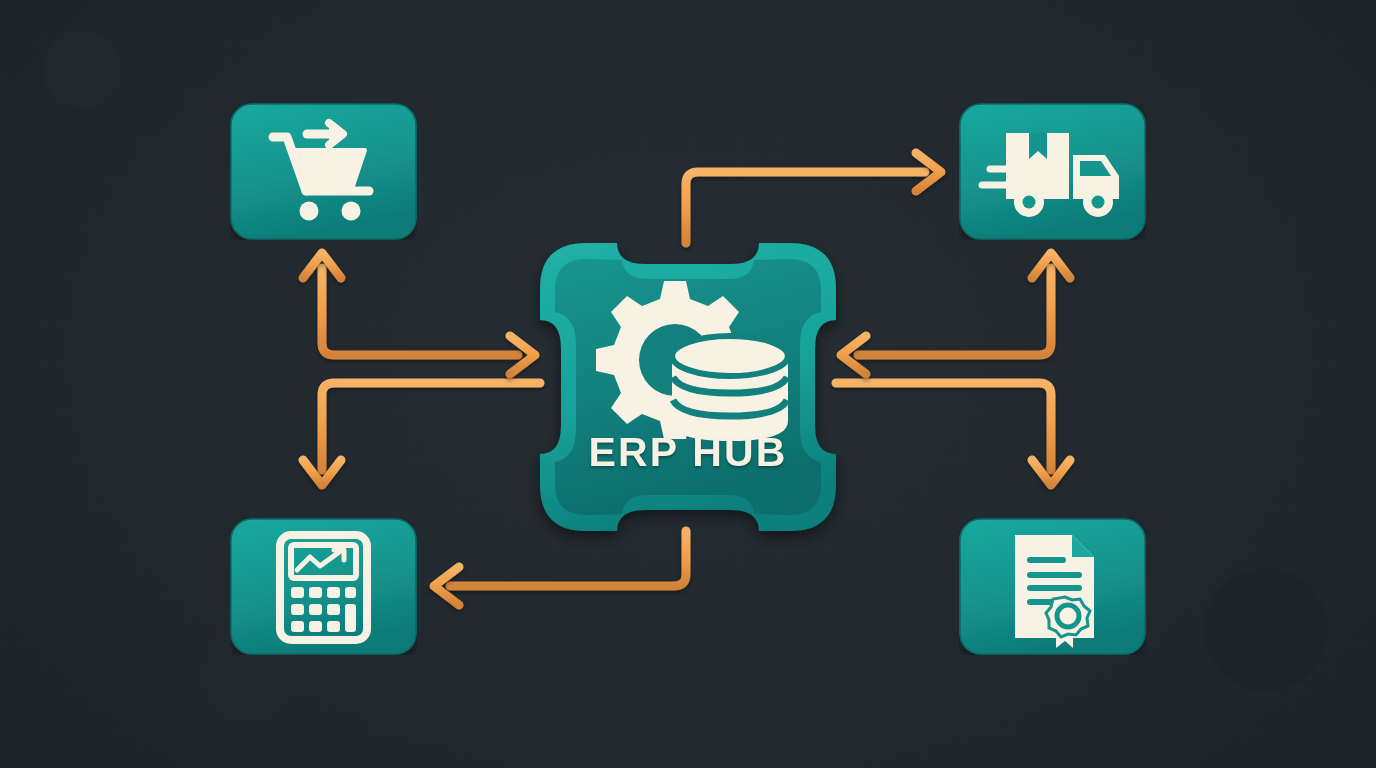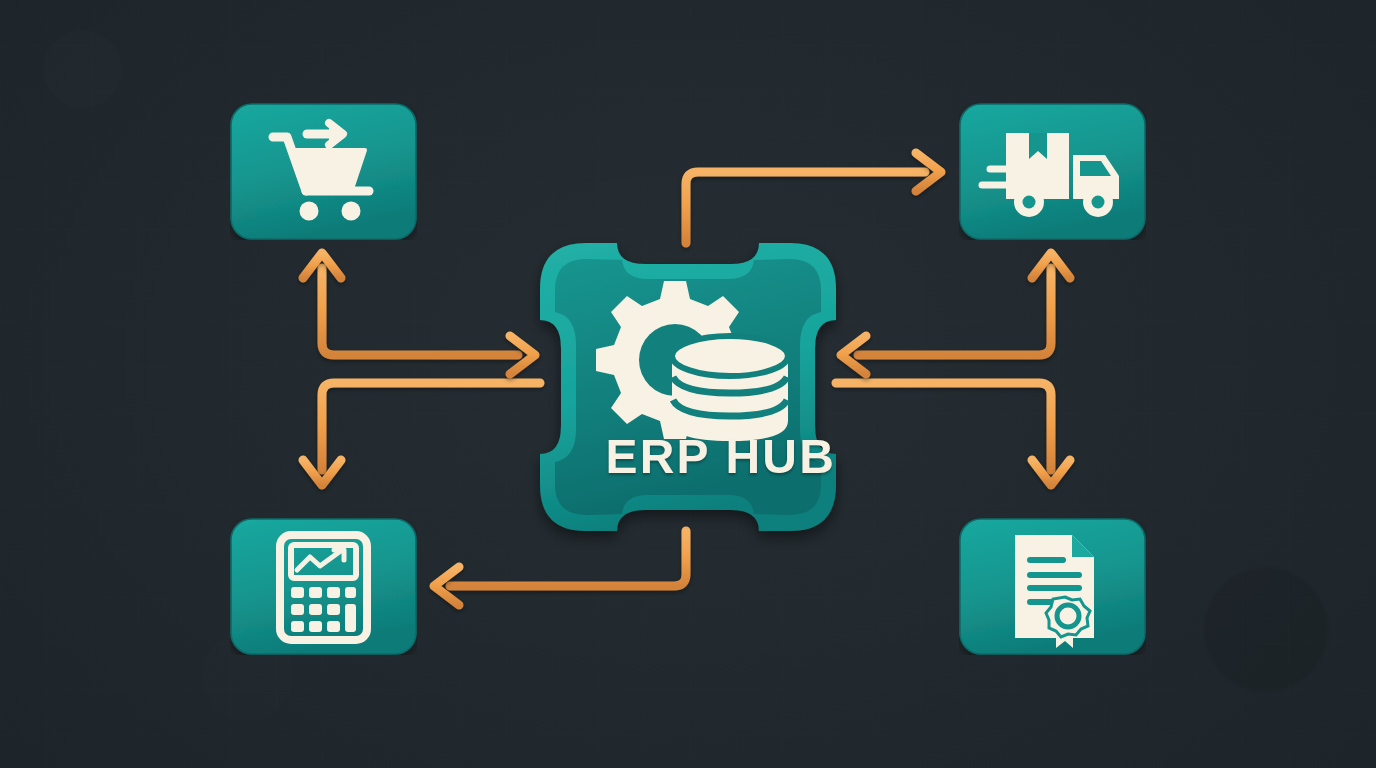--- a/index.html
+++ b/index.html
@@ -59,23 +59,23 @@
     display: flex;
     flex-direction: column;
     align-items: center;
     justify-content: center;
   }
   #hub-title {
     position: absolute;
     left: 0;
     right: 0;
     top: 186px;
-    text-align: right;
+    text-align: center;
     color: #f6f1e2;
-    font-size: 48px;
+    font-size: 41px;
     font-weight: bold;
     letter-spacing: 2.2px;
     text-shadow: 0 2px 3px rgba(0,0,0,0.33);
     user-select: none;
   }
 </style>
 </head>
 <body>
 
 <div id="canvas">

